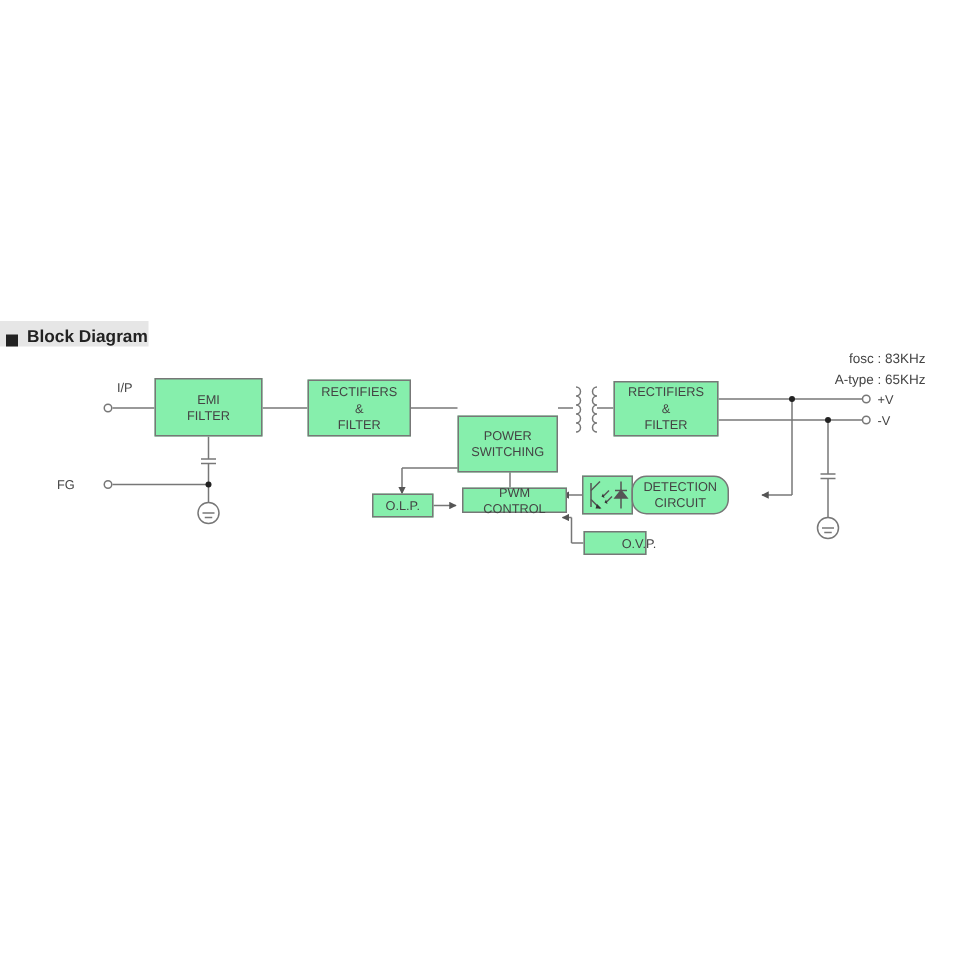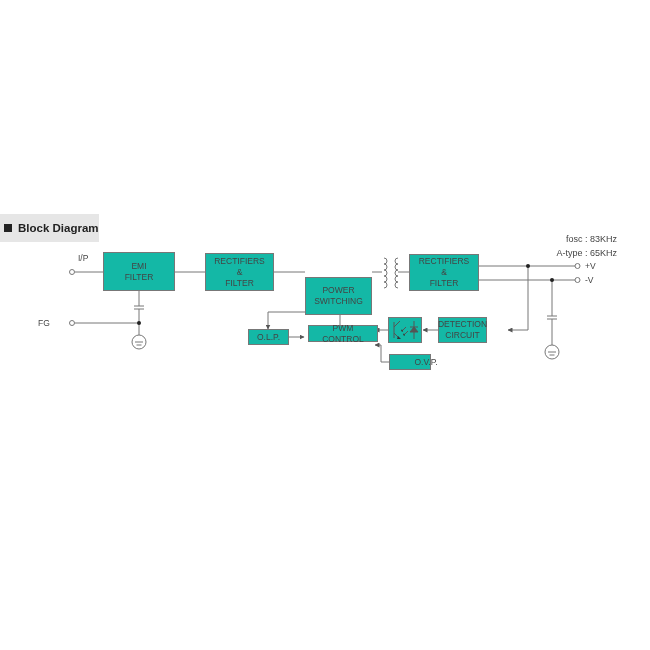--- a/index.html
+++ b/index.html
@@ -1,23 +1,23 @@
 <!DOCTYPE html>
 <html><head>
 <meta charset="utf-8">
 <style>
   html, body { margin: 0; padding: 0; background: #ffffff; }
   body { width: 650px; height: 650px; position: relative; overflow: hidden;
          font-family: "Liberation Sans", sans-serif; color: #333; }
-  .title-bar { position: absolute; left: 0; top: 214px; width: 99px; height: 28px;
-               background: #e6e6e6; display: flex; align-items: center; }
+  .title-bar { position: absolute; left: 0; top: 214px; width: 99px; height: 17px;
+               background: #e6e6e6; display: flex; align-items: flex-end; }
   .title-square { width: 8px; height: 8px; background: #222; margin-left: 4px; margin-right: 6px; }
   .title-text { font-size: 11.5px; font-weight: bold; color: #222; }
   .note { position: absolute; font-size: 9px; color: #444; text-align: right; right: 33px; }
-  .box { position: absolute; border: 1px solid #777; background: #14b8a6; box-sizing: border-box;
+  .box { position: absolute; border: 1px solid #777; background: #86efac; box-sizing: border-box;
          display: flex; flex-direction: column; align-items: center; justify-content: center;
          font-size: 8.5px; color: #444; line-height: 11px; text-align: center; }
   .lbl { position: absolute; font-size: 8.5px; color: #444; }
   svg.wires { position: absolute; left: 0; top: 0; }
 </style>
 </head>
 <body>
 
 <div class="title-bar">
   <div class="title-square"></div>
@@ -145,20 +145,20 @@
       <line x1="25" y1="3" x2="25" y2="21"></line>
       <line x1="21" y1="9" x2="29" y2="9"></line>
       <path d="M21,14 L29,14 L25,9 z" fill="#555"></path>
     </g>
     <path d="M9,18 L12,21 L8,21 z" fill="#333"></path>
     <path d="M12,13 L14,14 L13,11 z" fill="#333"></path>
     <path d="M14,17 L16,18 L15,15 z" fill="#333"></path>
   </svg>
 </div>
 
-<div class="box" style="left:438px; top:317px; width:49px; height:26px;">
+<div class="box" style="left:421px; top:317px; width:65px; height:26px;border-radius:10px;">
   <span>DETECTION</span>
   <span>CIRCUIT</span>
 </div>
 
 <div class="box" style="left:389px; top:354px; width:42px; height:16px;padding-left:32px;">
   <span>O.V.P.</span>
 </div>
 
 </body></html>

